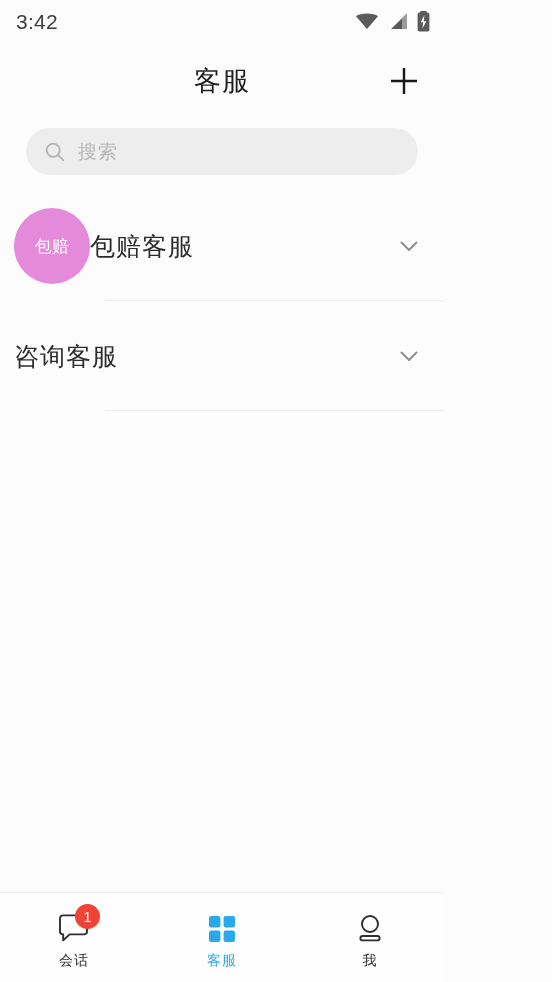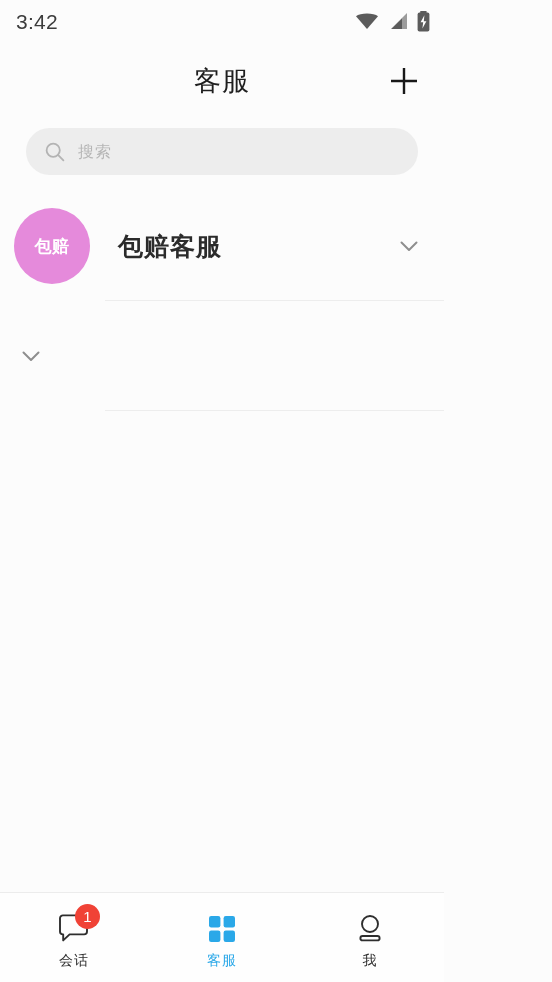--- a/index.html
+++ b/index.html
@@ -90,32 +90,31 @@
     border-radius: 24px;
     background: #ededed;
     display: flex;
     align-items: center;
     padding: 0 18px;
     gap: 12px;
     cursor: text;
   }
   .search-box svg { display: block; flex: 0 0 auto; }
   .search-placeholder {
-    font-size: 16px;
+    font-size: 19px;
     color: #b6b6b6;
     letter-spacing: 1px;
     line-height: 1;
   }
 
   
   .list {
     flex: 1 1 auto;
     background: #fcfcfc;
     overflow: hidden;
-    font-weight: bold;
   }
   .list-row {
     position: relative;
     height: 110px;
     display: flex;
     align-items: center;
     padding-left: 14px;
     padding-right: 18px;
     cursor: pointer;
     background: #fcfcfc;
@@ -137,21 +136,20 @@
     display: flex;
     align-items: center;
     justify-content: center;
     color: #ffffff;
     font-size: 17px;
     letter-spacing: 0.5px;
     user-select: none;
   }
   .row-label {
     flex: 1 1 auto;
-    margin-left: 28px;
     font-size: 25px;
     color: #2b2b2b;
     letter-spacing: 1px;
   }
   .row-chevron {
     flex: 0 0 auto;
     width: 34px;
     height: 34px;
     display: flex;
     align-items: center;
@@ -275,20 +273,21 @@
         <span>
           <svg width="26" height="26" viewBox="0 0 26 26">
             <path d="M5.5 9.5 L13 17 L20.5 9.5" fill="none" stroke="#8e8e8e" stroke-width="2" stroke-linecap="round" stroke-linejoin="round"></path>
           </svg>
         </span>
       </div>
     </div>
 
 
     <div class="list-row">
+      <div class="row-label">咨询客服</div>
       <div class="row-chevron">
         <span>
           <svg width="26" height="26" viewBox="0 0 26 26">
             <path d="M5.5 9.5 L13 17 L20.5 9.5" fill="none" stroke="#8e8e8e" stroke-width="2" stroke-linecap="round" stroke-linejoin="round"></path>
           </svg>
         </span>
       </div>
     </div>
 
   </div>

